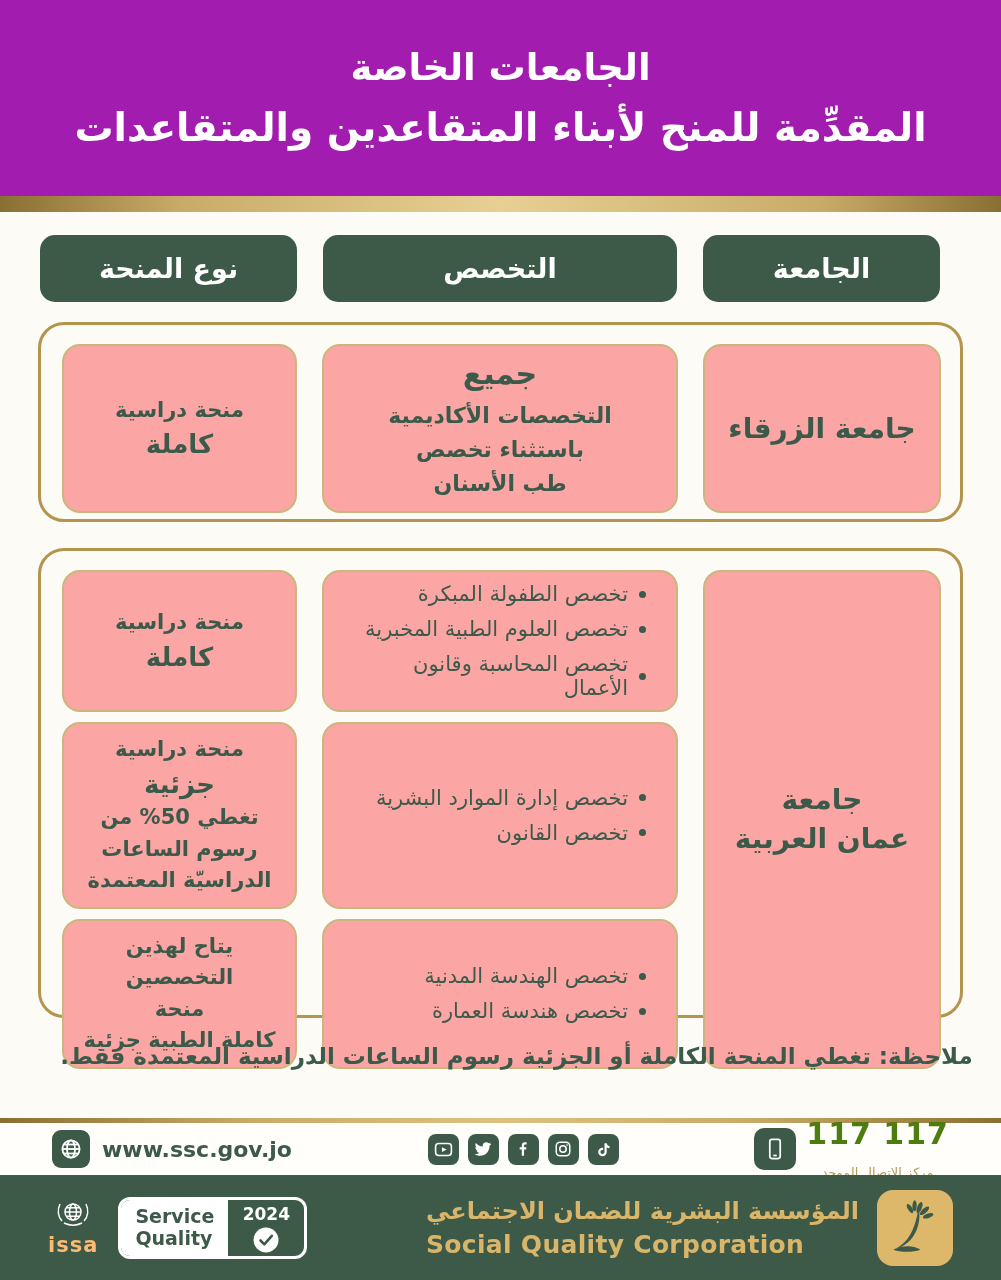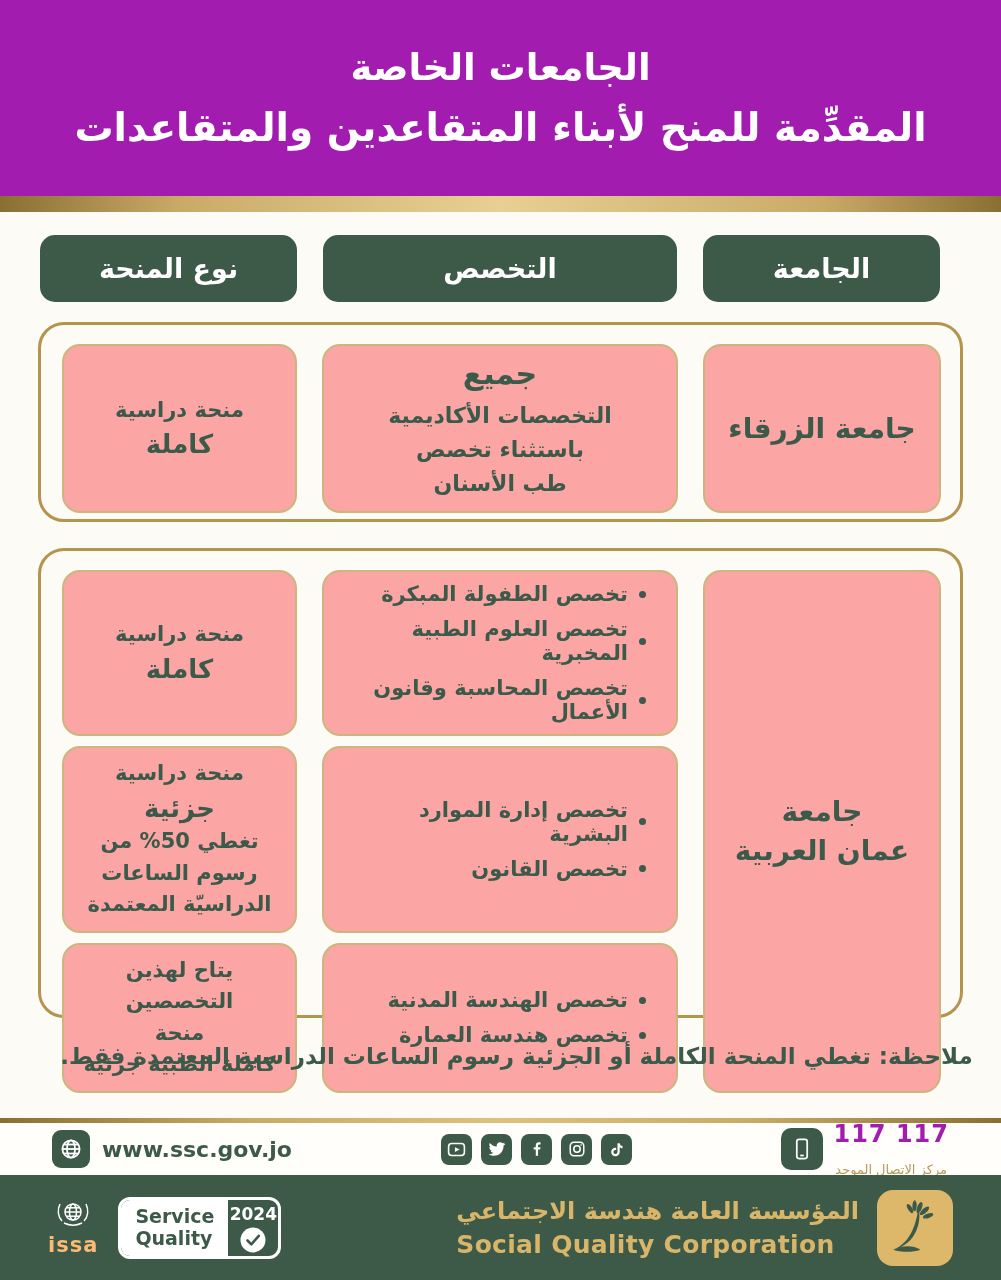--- a/index.html
+++ b/index.html
@@ -47,21 +47,21 @@
     display:flex; flex-direction:column; align-items:center; justify-content:center;
     text-align:center; color:#3c5a49; padding:10px 14px;
   }
   .uni-name{ font-size:28px; font-weight:bold; line-height:1.4; }
   .cell.univ-span{ grid-row:1 / span 3; }
   .spec-head{ font-size:30px; font-weight:bold; margin-bottom:8px; }
   .spec-line{ font-size:22px; font-weight:bold; line-height:1.55; }
   .grant-line{ font-size:21px; font-weight:bold; line-height:1.5; }
   .grant-big{ font-size:26px; font-weight:bold; line-height:1.4; }
   .bullets{ width:100%; display:flex; flex-direction:column; gap:11px; padding:0 16px; }
-  .bullet{ display:flex; align-items:center; gap:11px; font-size:21px; font-weight:bold; text-align:right; }
+  .bullet{ display:flex; align-items:center; gap:11px; font-size:21px; font-weight:normal; text-align:right; }
   .dot{ width:7px; height:7px; border-radius:50%; background:#3c5a49; flex:0 0 auto; }
   .note{
     margin-top:25px; text-align:center; color:#3c5a49;
     font-size:23px; font-weight:bold;padding-left:32px;
   }
   
   .strip{
     height:52px; background:#fffefb; display:flex; align-items:center;
     justify-content:space-between; padding:0 52px; direction:ltr;
   }
@@ -71,38 +71,38 @@
     display:flex; align-items:center; justify-content:center; flex:0 0 auto;
   }
   .socials{ display:flex; gap:9px; }
   .soc{
     width:31px; height:31px; background:#3d5a49; border-radius:8px;
     display:flex; align-items:center; justify-content:center; cursor:pointer;
   }
   .phone{ display:flex; align-items:center; gap:10px; }
   .phone-sq{ width:42px; height:42px; border-radius:10px; }
   .phone-col{ display:flex; flex-direction:column; align-items:center; }
-  .phone-num{ color:#a21caf; font-size:24px; font-weight:bold; letter-spacing:1px; line-height:1; }
+  .phone-num{ color:#4d7c0f; font-size:30px; font-weight:bold; letter-spacing:1px; line-height:1; }
   .phone-sub{ color:#b59a5b; font-size:13px; margin-top:16px; }
   
   .bottom{
     height:105px; background:#3d5a49; display:flex; align-items:center;
     justify-content:space-between; padding:0 48px; direction:ltr;
   }
   .left-group{ display:flex; align-items:center; gap:20px; }
   .issa{ display:flex; flex-direction:column; align-items:center; color:#fdba74; }
   .issa-label{ font-size:21px; font-weight:bold; line-height:1; margin-top:2px; letter-spacing:1px; }
   .sq-badge{
     display:flex; border:3px solid #fff; border-radius:12px; height:62px; overflow:hidden;
   }
   .sq-left{
     background:#fff; color:#3d5a49; font-size:19px; font-weight:bold;
     display:flex; flex-direction:column; justify-content:center; padding:0 14px; line-height:1.15;
   }
-  .sq-right{ width:50px; position:relative; display:flex; flex-direction:column; align-items:center; }
+  .sq-right{ width:76px; position:relative; display:flex; flex-direction:column; align-items:center; }
   .sq-year{ color:#fff; font-size:17px; font-weight:bold; margin-top:4px; }
   .sq-check{ margin-top:1px; }
   .right-group{ display:flex; align-items:center; gap:18px; }
   .org-text{ display:flex; flex-direction:column; align-items:flex-end; gap:5px; direction:rtl; text-align:right; }
   .org-ar{ color:#d9b569; font-size:24px; font-weight:bold; }
   .org-en{ color:#d9b569; font-size:25px; font-weight:bold; direction:ltr; letter-spacing:.3px; }
   .logo-sq{
     width:76px; height:76px; background:#ddb86a; border-radius:16px;
     display:flex; align-items:center; justify-content:center;
   }
@@ -300,21 +300,21 @@
               <circle cx="15" cy="15" r="12.5" fill="#fff"></circle>
               <path d="M9.5 15.5 l3.8 3.8 l7.5 -8.5" fill="none" stroke="#3d5a49" stroke-width="2.6" stroke-linecap="round" stroke-linejoin="round"></path>
             </svg>
           </div>
         </div>
       </div>
     </div>
 
     <div class="right-group">
       <div class="org-text">
-        <div class="org-ar">المؤسسة العامة هندسة الاجتماعي</div>
+        <div class="org-ar">المؤسسة البشرية للضمان الاجتماعي</div>
         <div class="org-en">Social Quality Corporation</div>
       </div>
       <div class="logo-sq">
         <svg width="58" height="58" viewBox="0 0 64 64">
           <g fill="#3d5a49">
             <path d="M14 54 C24 50 32 42 35.5 29 C37 23 37.5 16 36 9 C35 16 33.5 23 31 30 C27 41 21 49 12 54 Z"></path>
             <ellipse cx="37" cy="9.5" rx="2.6" ry="6.5" transform="rotate(22 37 9.5)"></ellipse>
             <ellipse cx="42.5" cy="13" rx="2.6" ry="6.5" transform="rotate(48 42.5 13)"></ellipse>
             <ellipse cx="46.5" cy="18.5" rx="2.5" ry="6" transform="rotate(70 46.5 18.5)"></ellipse>
             <ellipse cx="31.5" cy="7.5" rx="2.4" ry="6" transform="rotate(2 31.5 7.5)"></ellipse>

